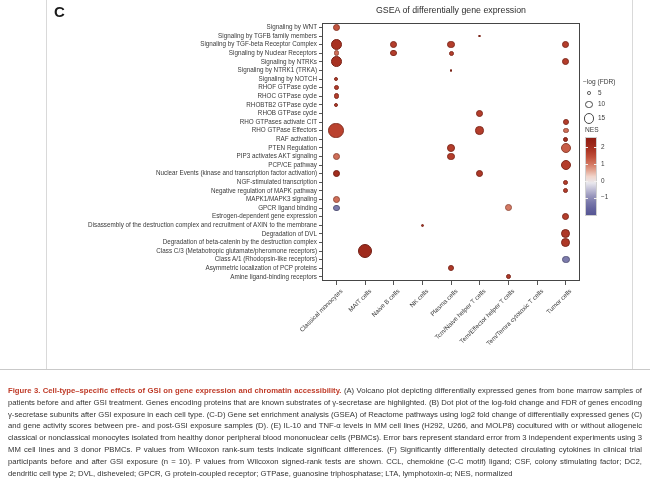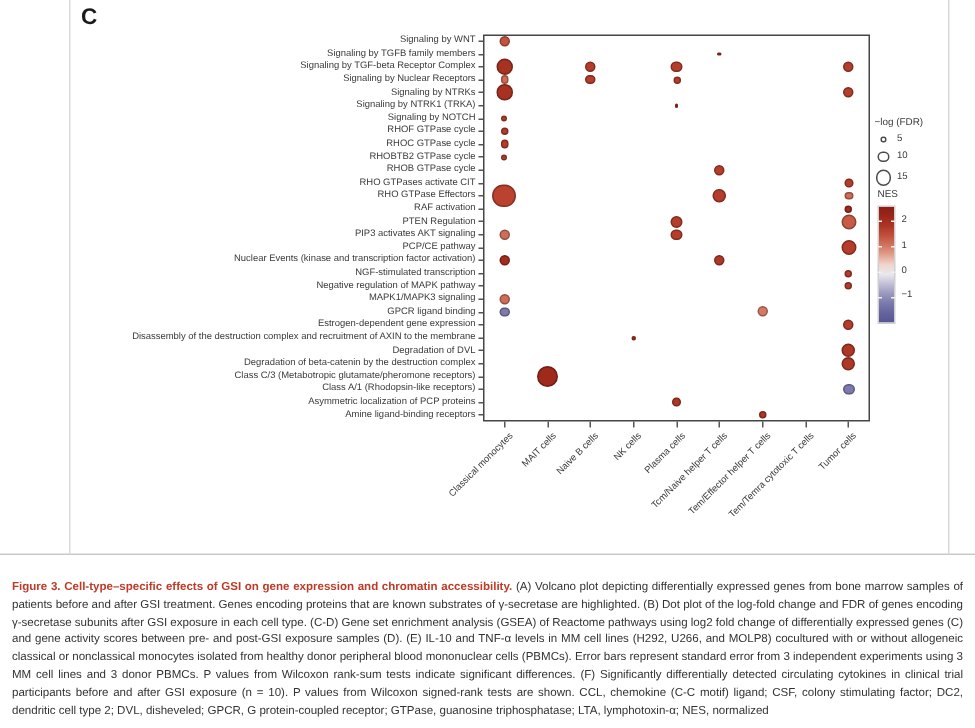--- a/index.html
+++ b/index.html
@@ -29,20 +29,21 @@
   #caption b{color:#bf3b28;}
 </style>
 </head>
 <body>
 
 <div id="figure">
   <div class="vrule" style="left:46px"></div>
   <div class="vrule" style="left:632px"></div>
 
   <div id="panel-label">C</div>
+  <div id="plot-title">GSEA of differentially gene expression</div>
   <div id="plot-box"></div>
 
   <div id="axes-layer">
       <div class="ylab" style="left: 0px; top: 24.1px; width: 317px;">Signaling by WNT</div>
       <div class="tick" style="left: 318.5px; top: 26.9px; width: 3.5px; height: 0.9px;"></div>
       <div class="ylab" style="left: 0px; top: 32.7px; width: 317px;">Signaling by TGFB family members</div>
       <div class="tick" style="left: 318.5px; top: 35.5px; width: 3.5px; height: 0.9px;"></div>
       <div class="ylab" style="left: 0px; top: 41.3px; width: 317px;">Signaling by TGF-beta Receptor Complex</div>
       <div class="tick" style="left: 318.5px; top: 44.1px; width: 3.5px; height: 0.9px;"></div>
       <div class="ylab" style="left: 0px; top: 49.9px; width: 317px;">Signaling by Nuclear Receptors</div>

